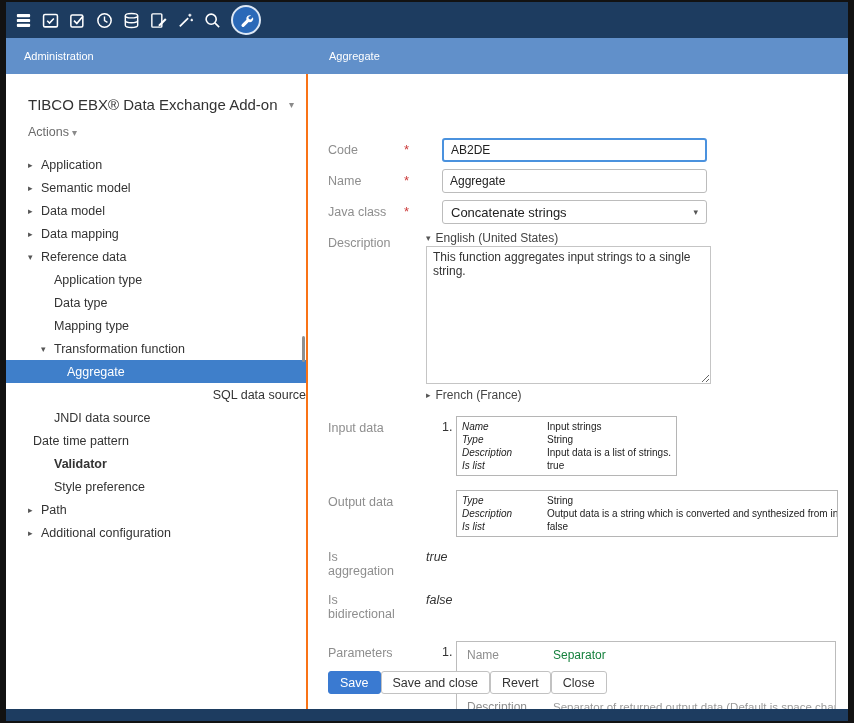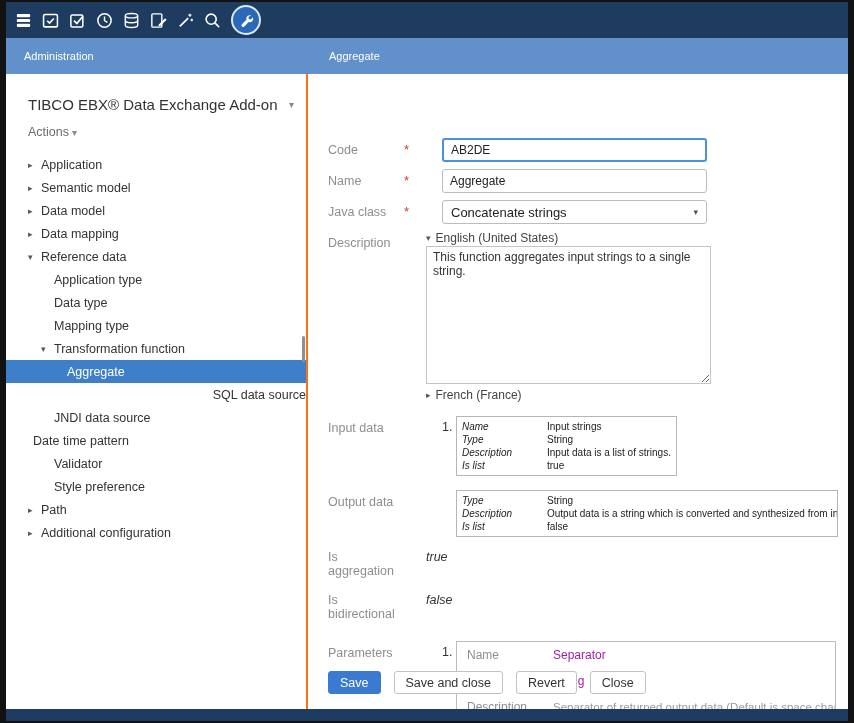--- a/index.html
+++ b/index.html
@@ -69,24 +69,24 @@
   .kv-table .kv-row { display:flex; }
   .kv-table .kv-key { width:90px; flex:none; font-style:italic; color:#222; padding:0 5px; }
   .kv-table .kv-val { padding-right:5px; white-space:nowrap; color:#222; }
   .kv-output { max-width:382px; overflow:hidden; }
 
   .fvalue { margin-left:22px; font-size:12.5px; font-style:italic; color:#333; padding-top:5px; }
 
   .param-table { width:380px; border:1px solid #bcbcbc; overflow:hidden; font-size:12px; background:#fff; }
   .param-table .kv-row { height:26px; display:flex; align-items:center; }
   .param-table .kv-key { width:96px; flex:none; color:#8e8e8e; padding-left:10px; font-style:normal; }
-  .param-table .kv-val { color:#a21caf; white-space:nowrap; padding-right:4px; }
+  .param-table .kv-val { color:#15803d; white-space:nowrap; padding-right:4px; }
   .param-table .kv-val.muted { color:#9a9a9a; font-size:11.5px; }
 
-  .btnbar { position:absolute; left:20px; bottom:15px; display:flex; gap:13px; z-index:5; }
+  .btnbar { position:absolute; left:20px; bottom:15px; display:flex; gap:0; z-index:5; }
   .btn { height:23px; padding:0 11px; font-size:12.5px; border-radius:3px; border:1px solid #c2c2c2;
     background:#fff; color:#333; font-family:inherit; cursor:pointer; }
   .btn.primary { background:var(--primary-button,#3a7ad1); border-color:var(--primary-button,#3a7ad1); color:#fff; }
 
   .bottombar { height:12px; background:var(--topbar,#1d3c60); flex:none; }
 </style>
 </head>
 <body>
 
 <div class="window">
@@ -212,21 +212,21 @@
             <span class="tree-label">SQL data source</span>
           </div>
           <div class="tree-item" style="padding-left: 35px;">
             <span class="tree-arrow"></span>
             <span class="tree-label">JNDI data source</span>
           </div>
           <div class="tree-item" style="padding-left: 14px;">
             <span class="tree-arrow"></span>
             <span class="tree-label">Date time pattern</span>
           </div>
-          <div class="tree-item" style="padding-left: 35px;">
+          <div class="tree-item" style="padding-left: 35px; font-weight: bold;">
             <span class="tree-arrow"></span>
             <span class="tree-label">Validator</span>
           </div>
           <div class="tree-item" style="padding-left: 35px;">
             <span class="tree-arrow"></span>
             <span class="tree-label">Style preference</span>
           </div>
           <div class="tree-item" style="padding-left: 22px;">
             <span class="tree-arrow">▸</span>
             <span class="tree-label">Path</span>

